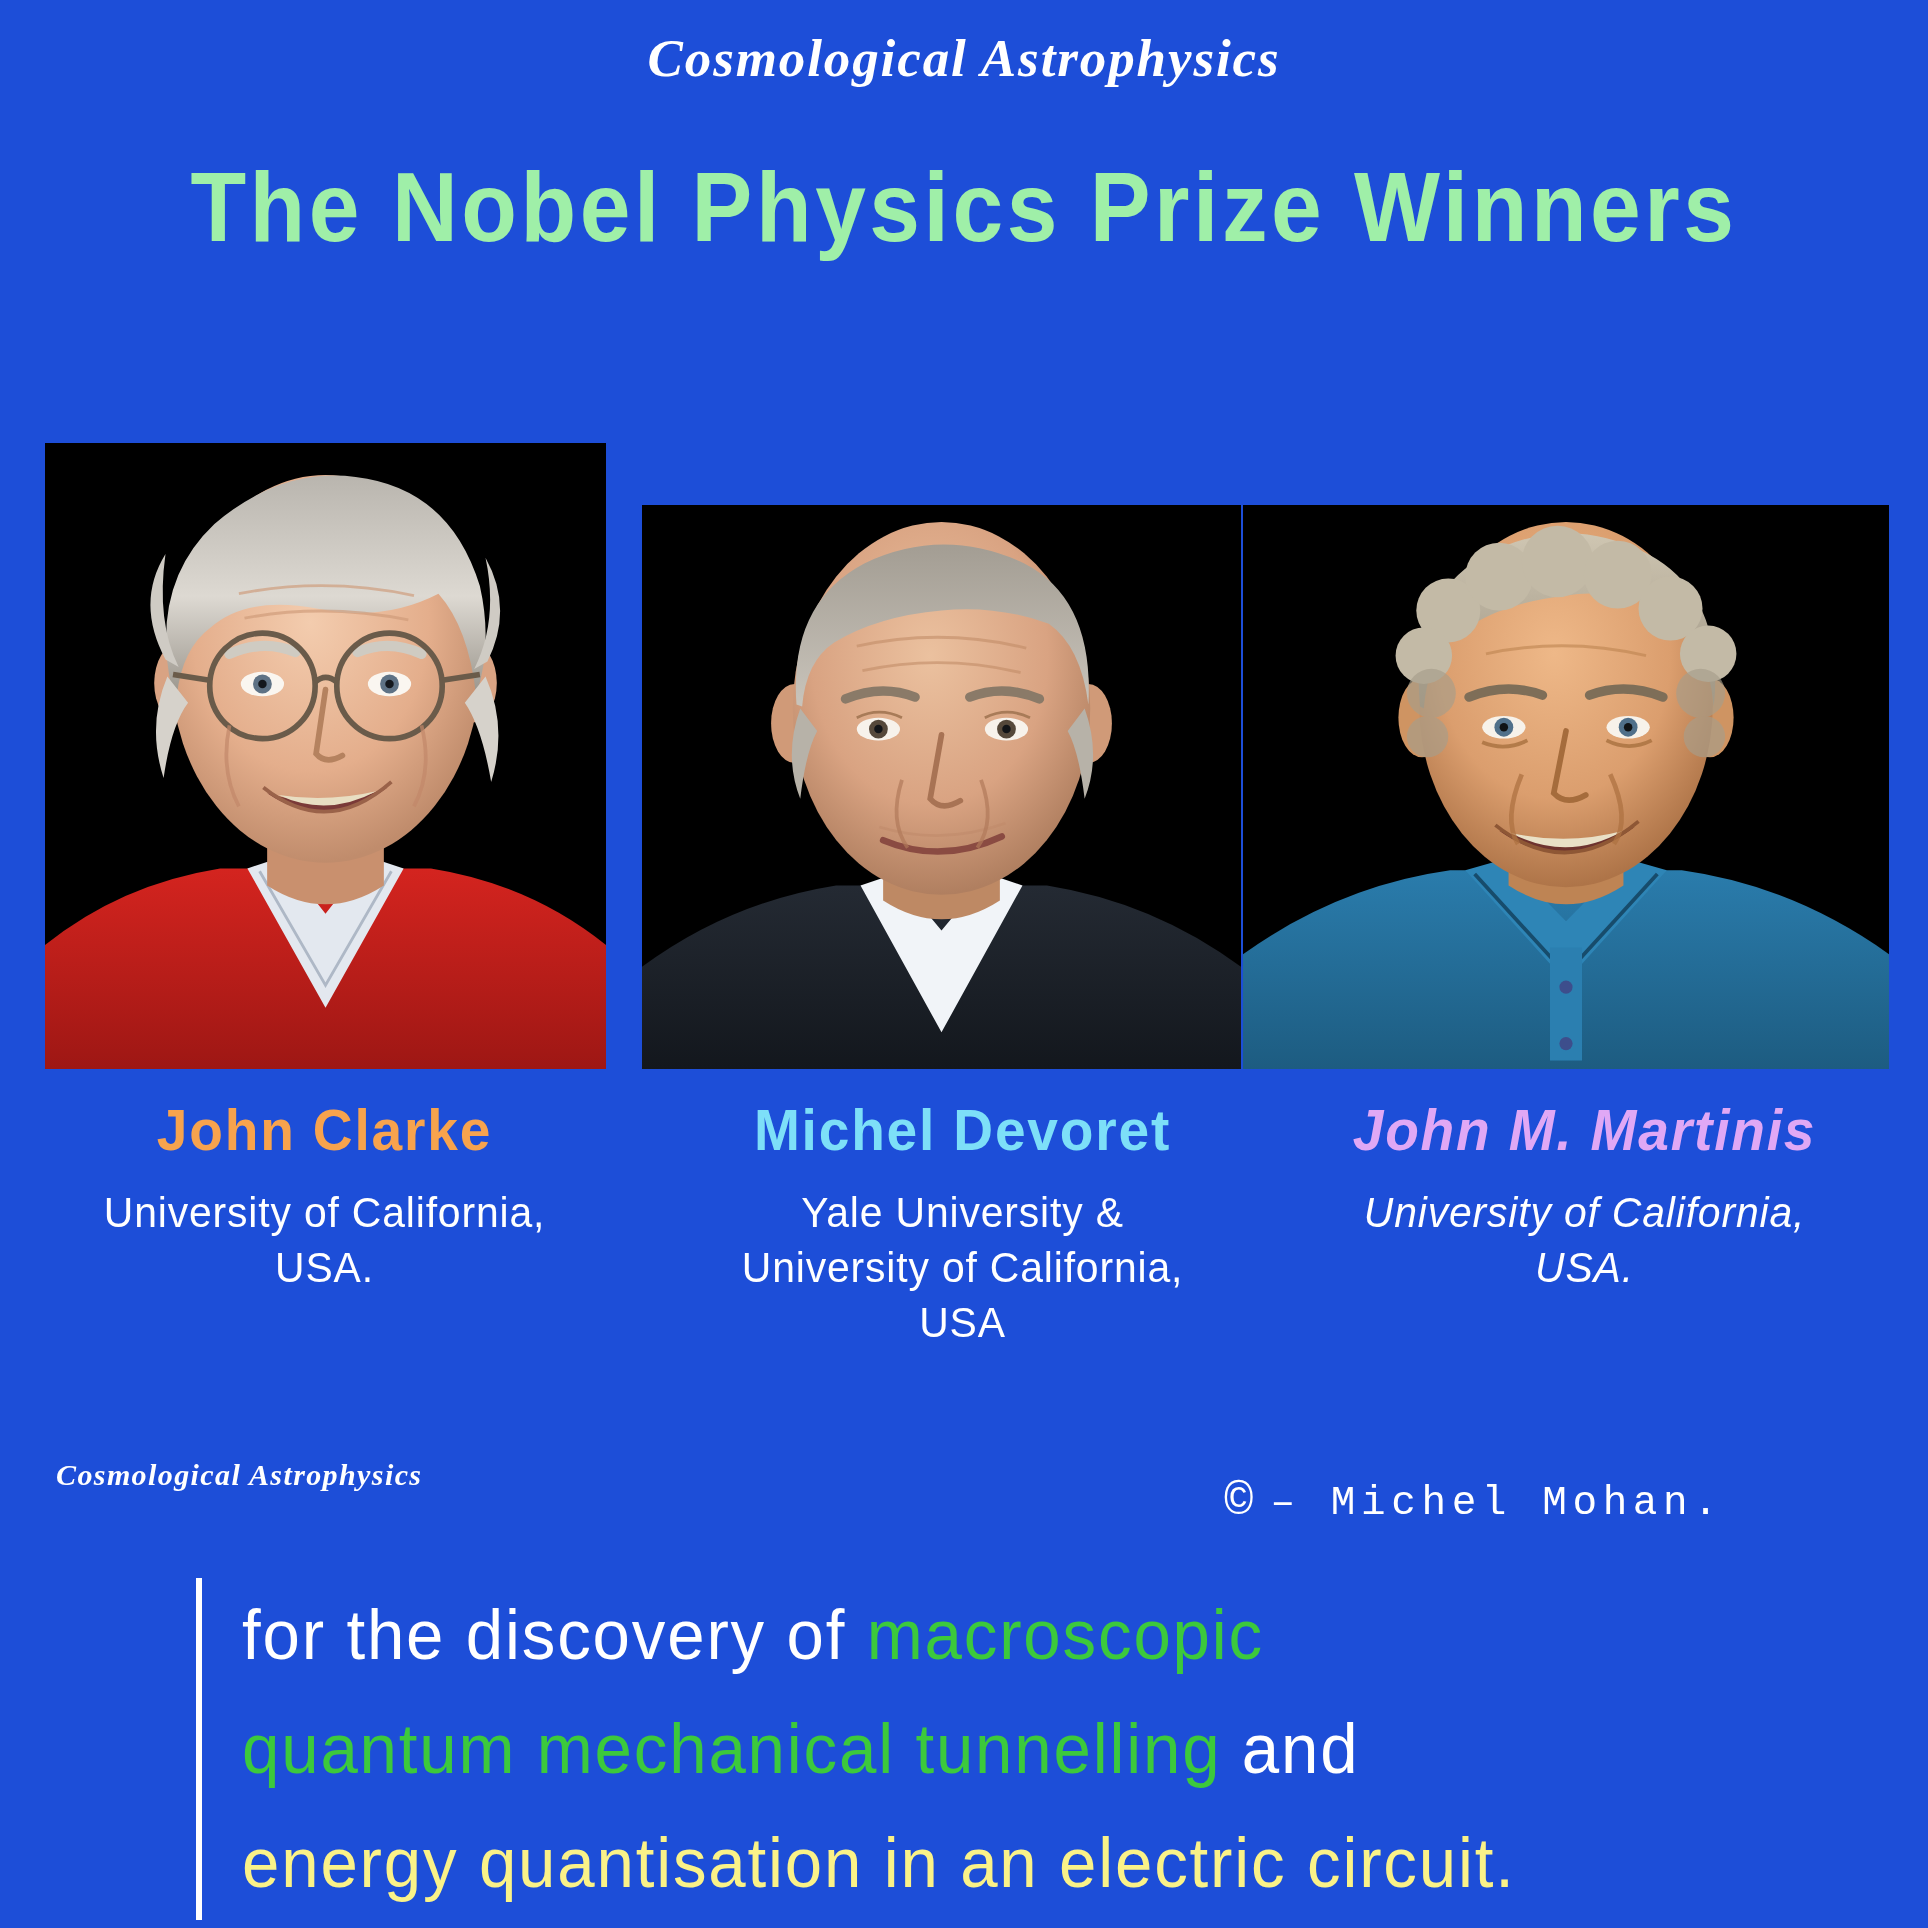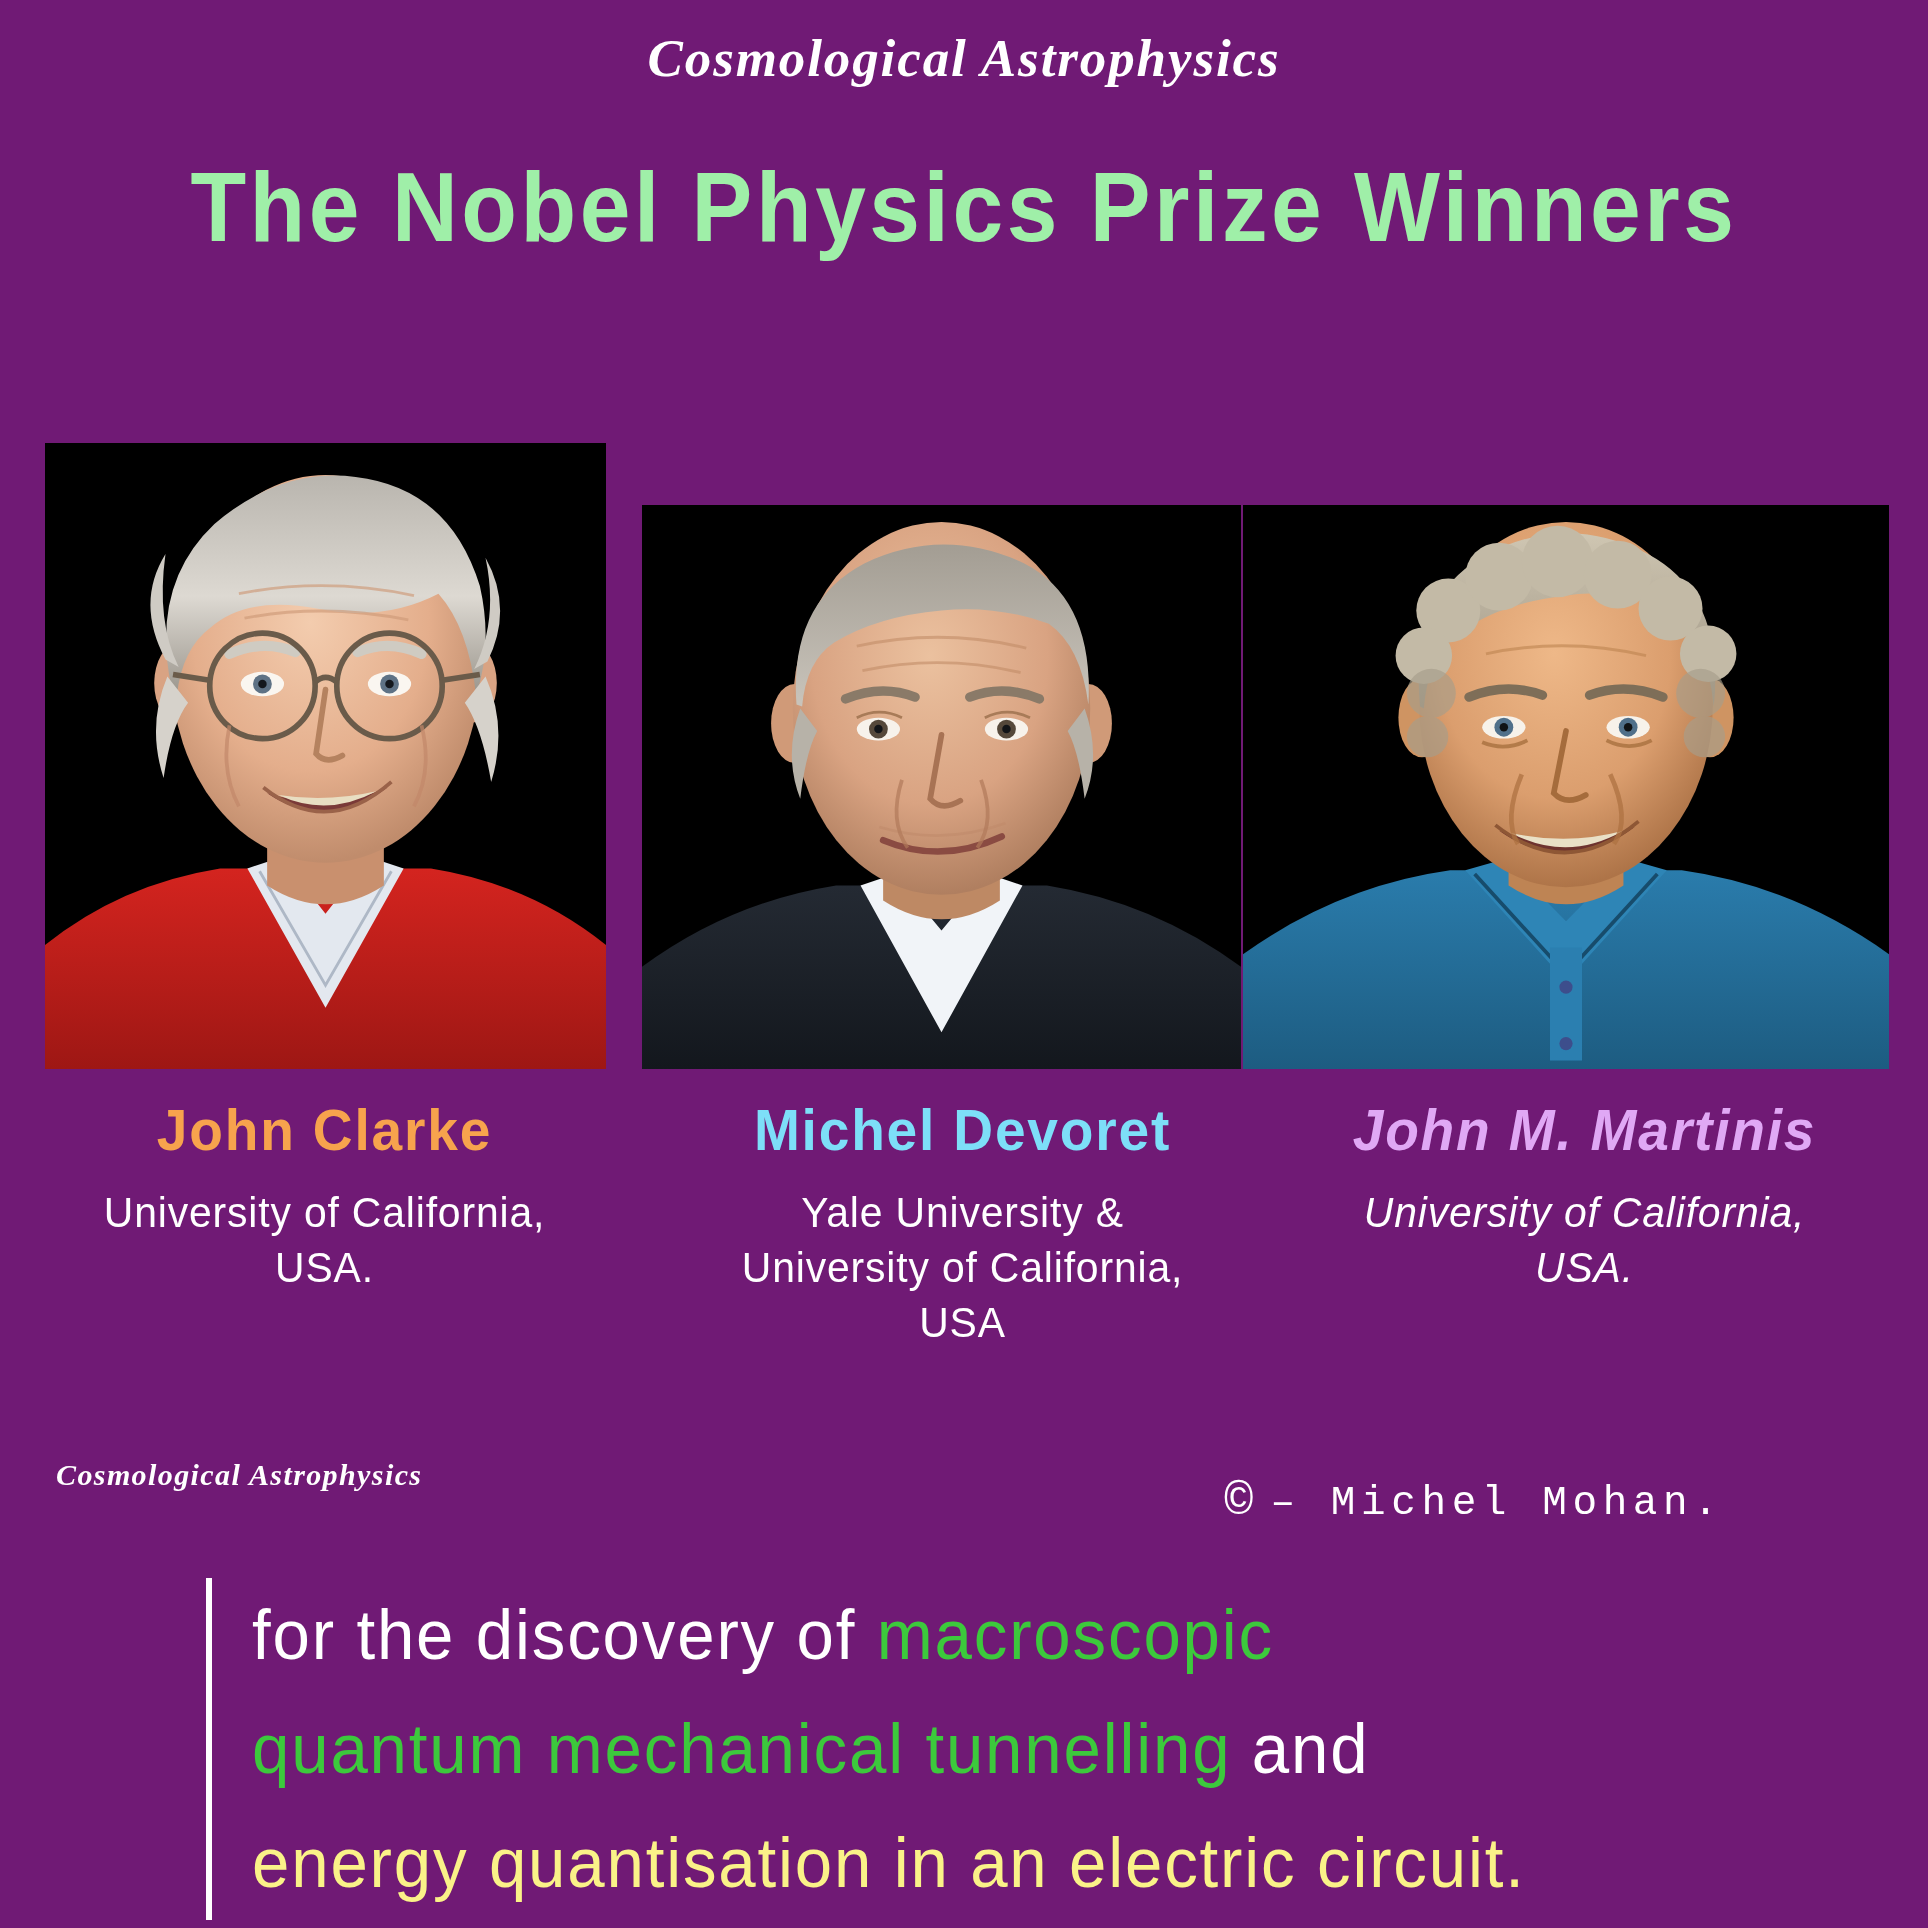--- a/index.html
+++ b/index.html
@@ -11,21 +11,21 @@
     width: 1928px;
     height: 1928px;
     overflow: hidden;
     font-family: "Liberation Sans", sans-serif;
     position: relative;
   }
 
   .poster {
     position: absolute;
     inset: 0;
-    background: #701a75;
+    background: #1d4ed8;
   }
 
   
   .brand-top {
     position: absolute;
     top: 28px;
     left: 0;
     width: 1928px;
     text-align: center;
     font-family: "Liberation Serif", serif;
@@ -149,21 +149,20 @@
 
   
   .citation {
     position: absolute;
     top: 1578px;
     left: 196px;
     width: 1704px;
     padding-left: 40px;
     border-left: 6.6px solid #ffffff;
     box-sizing: border-box;
-    margin-left: 10px;
   }
   .cit-line {
     font-family: "Liberation Sans Narrow", "Liberation Sans", sans-serif;
     font-size: 70px;
     line-height: 1.63;
     letter-spacing: 1.9px;
     color: #ffffff;
     white-space: nowrap;
     transform: scaleX(0.96);
     transform-origin: left center;

